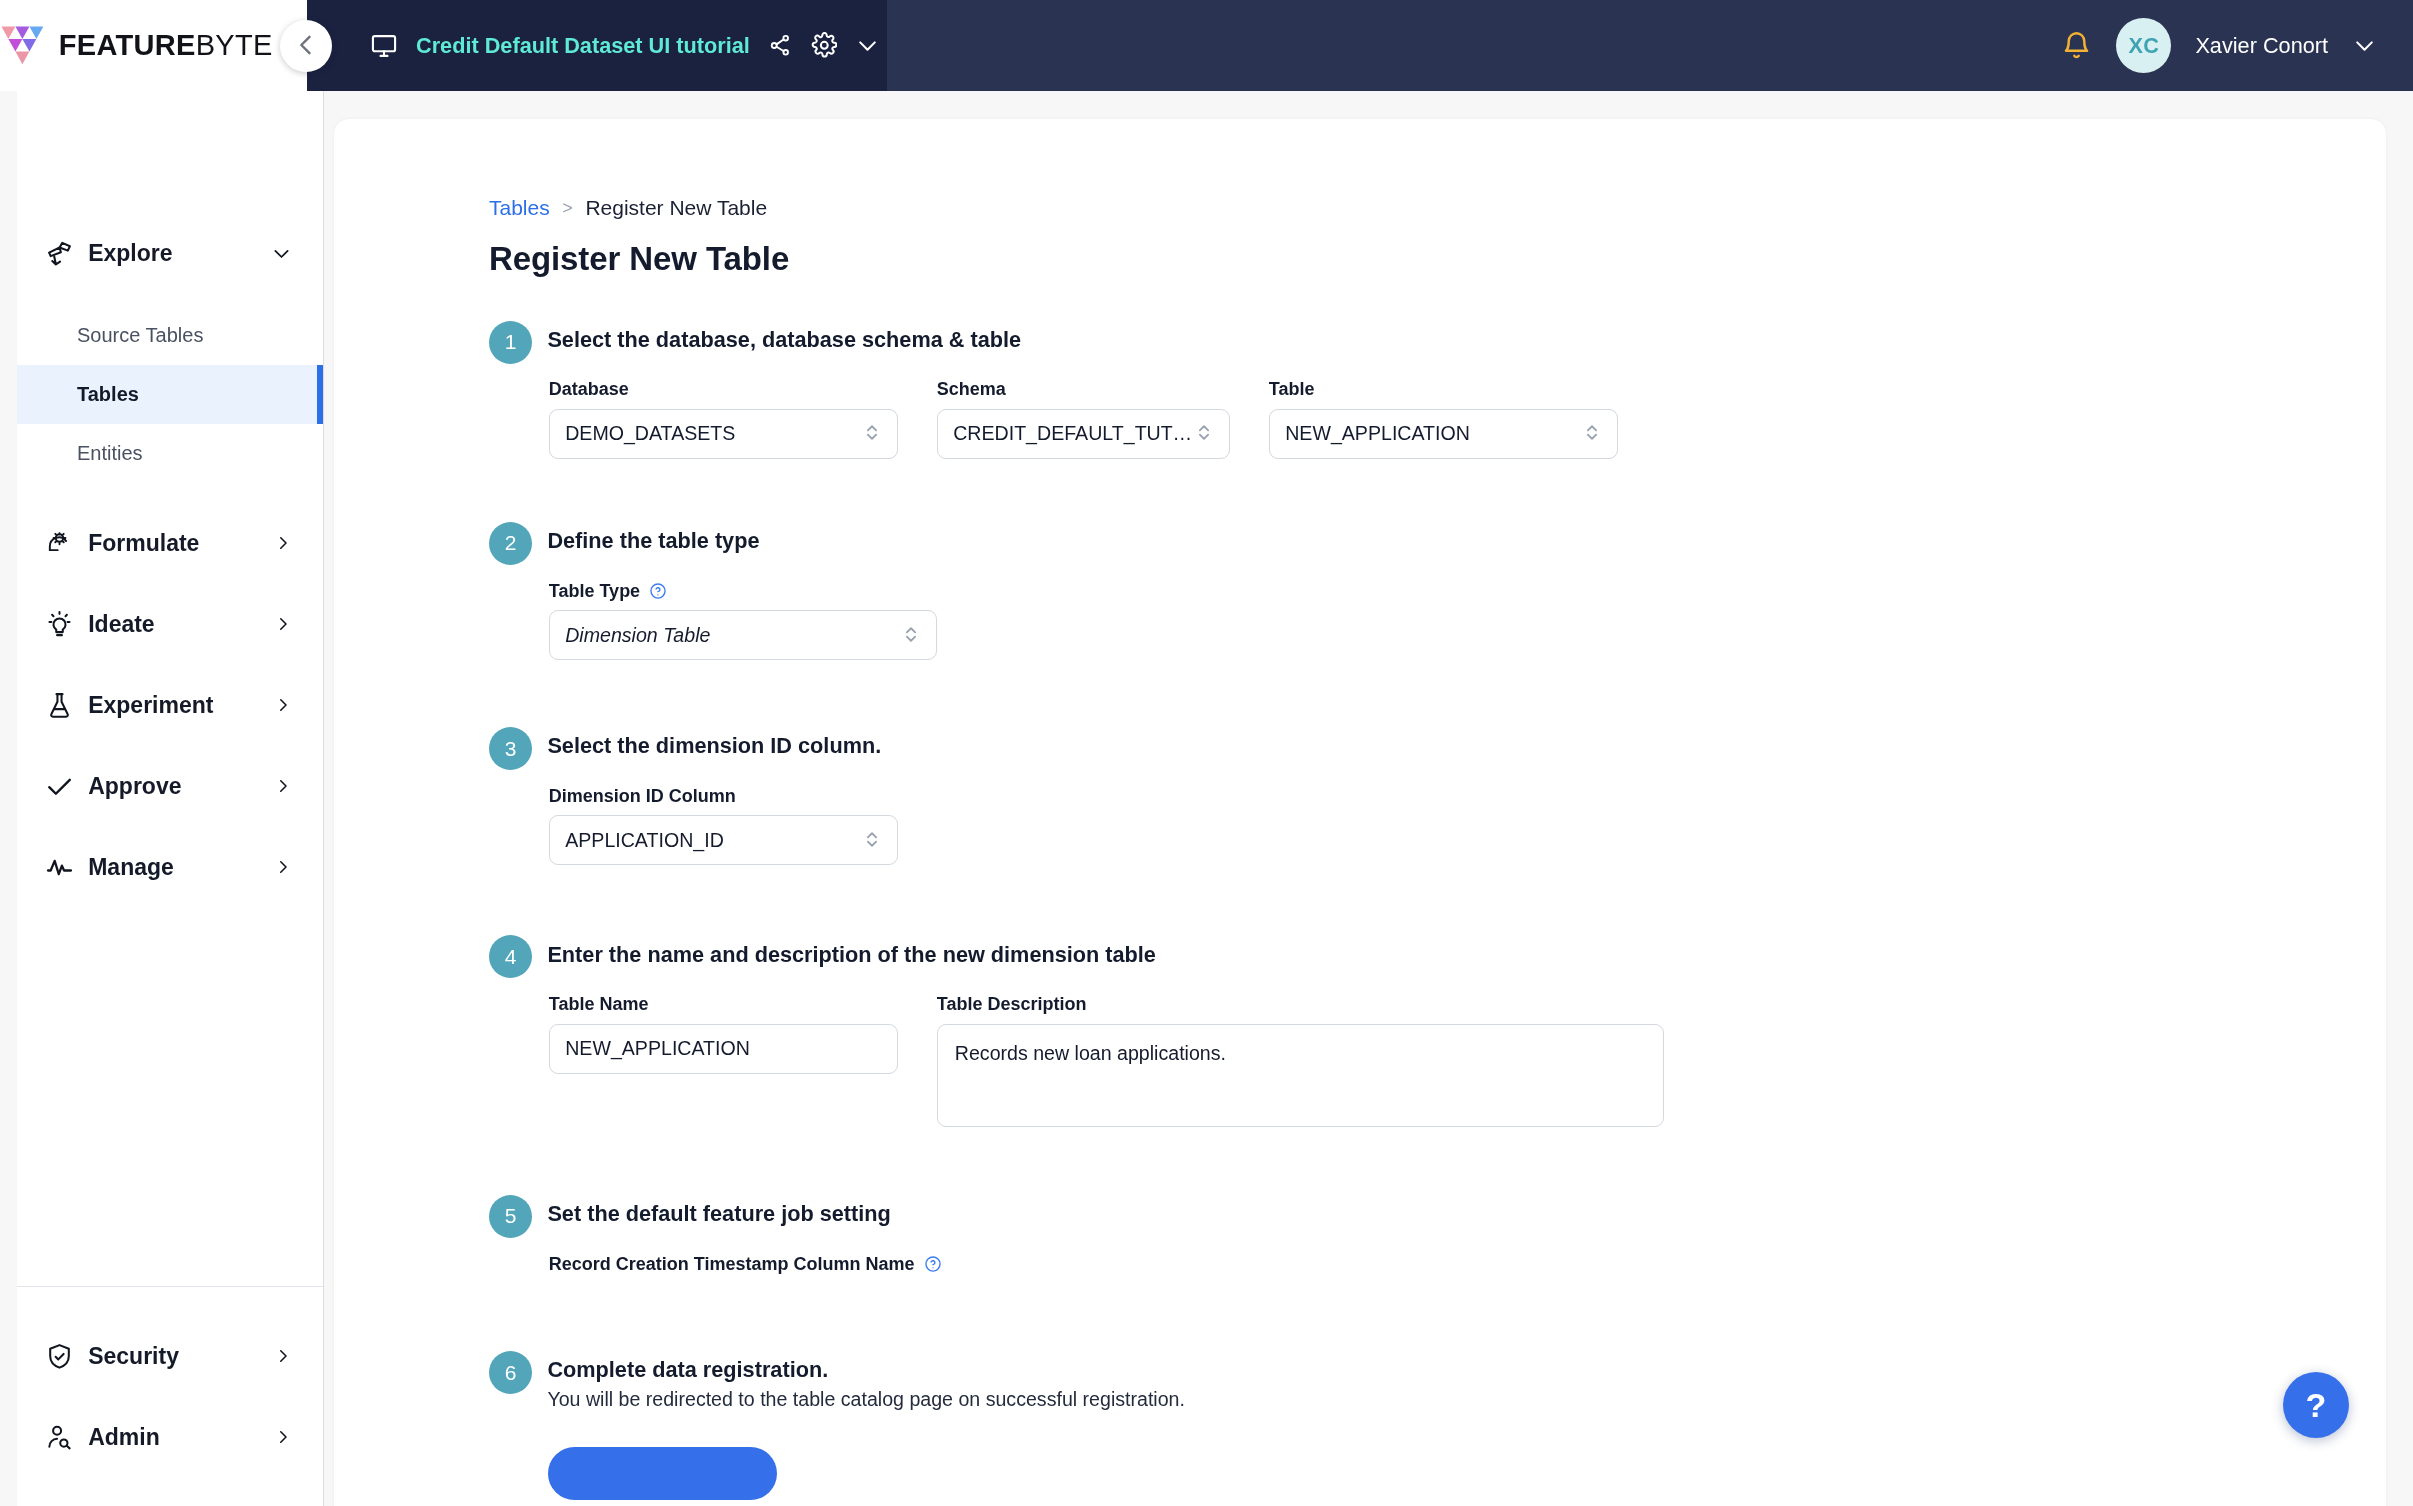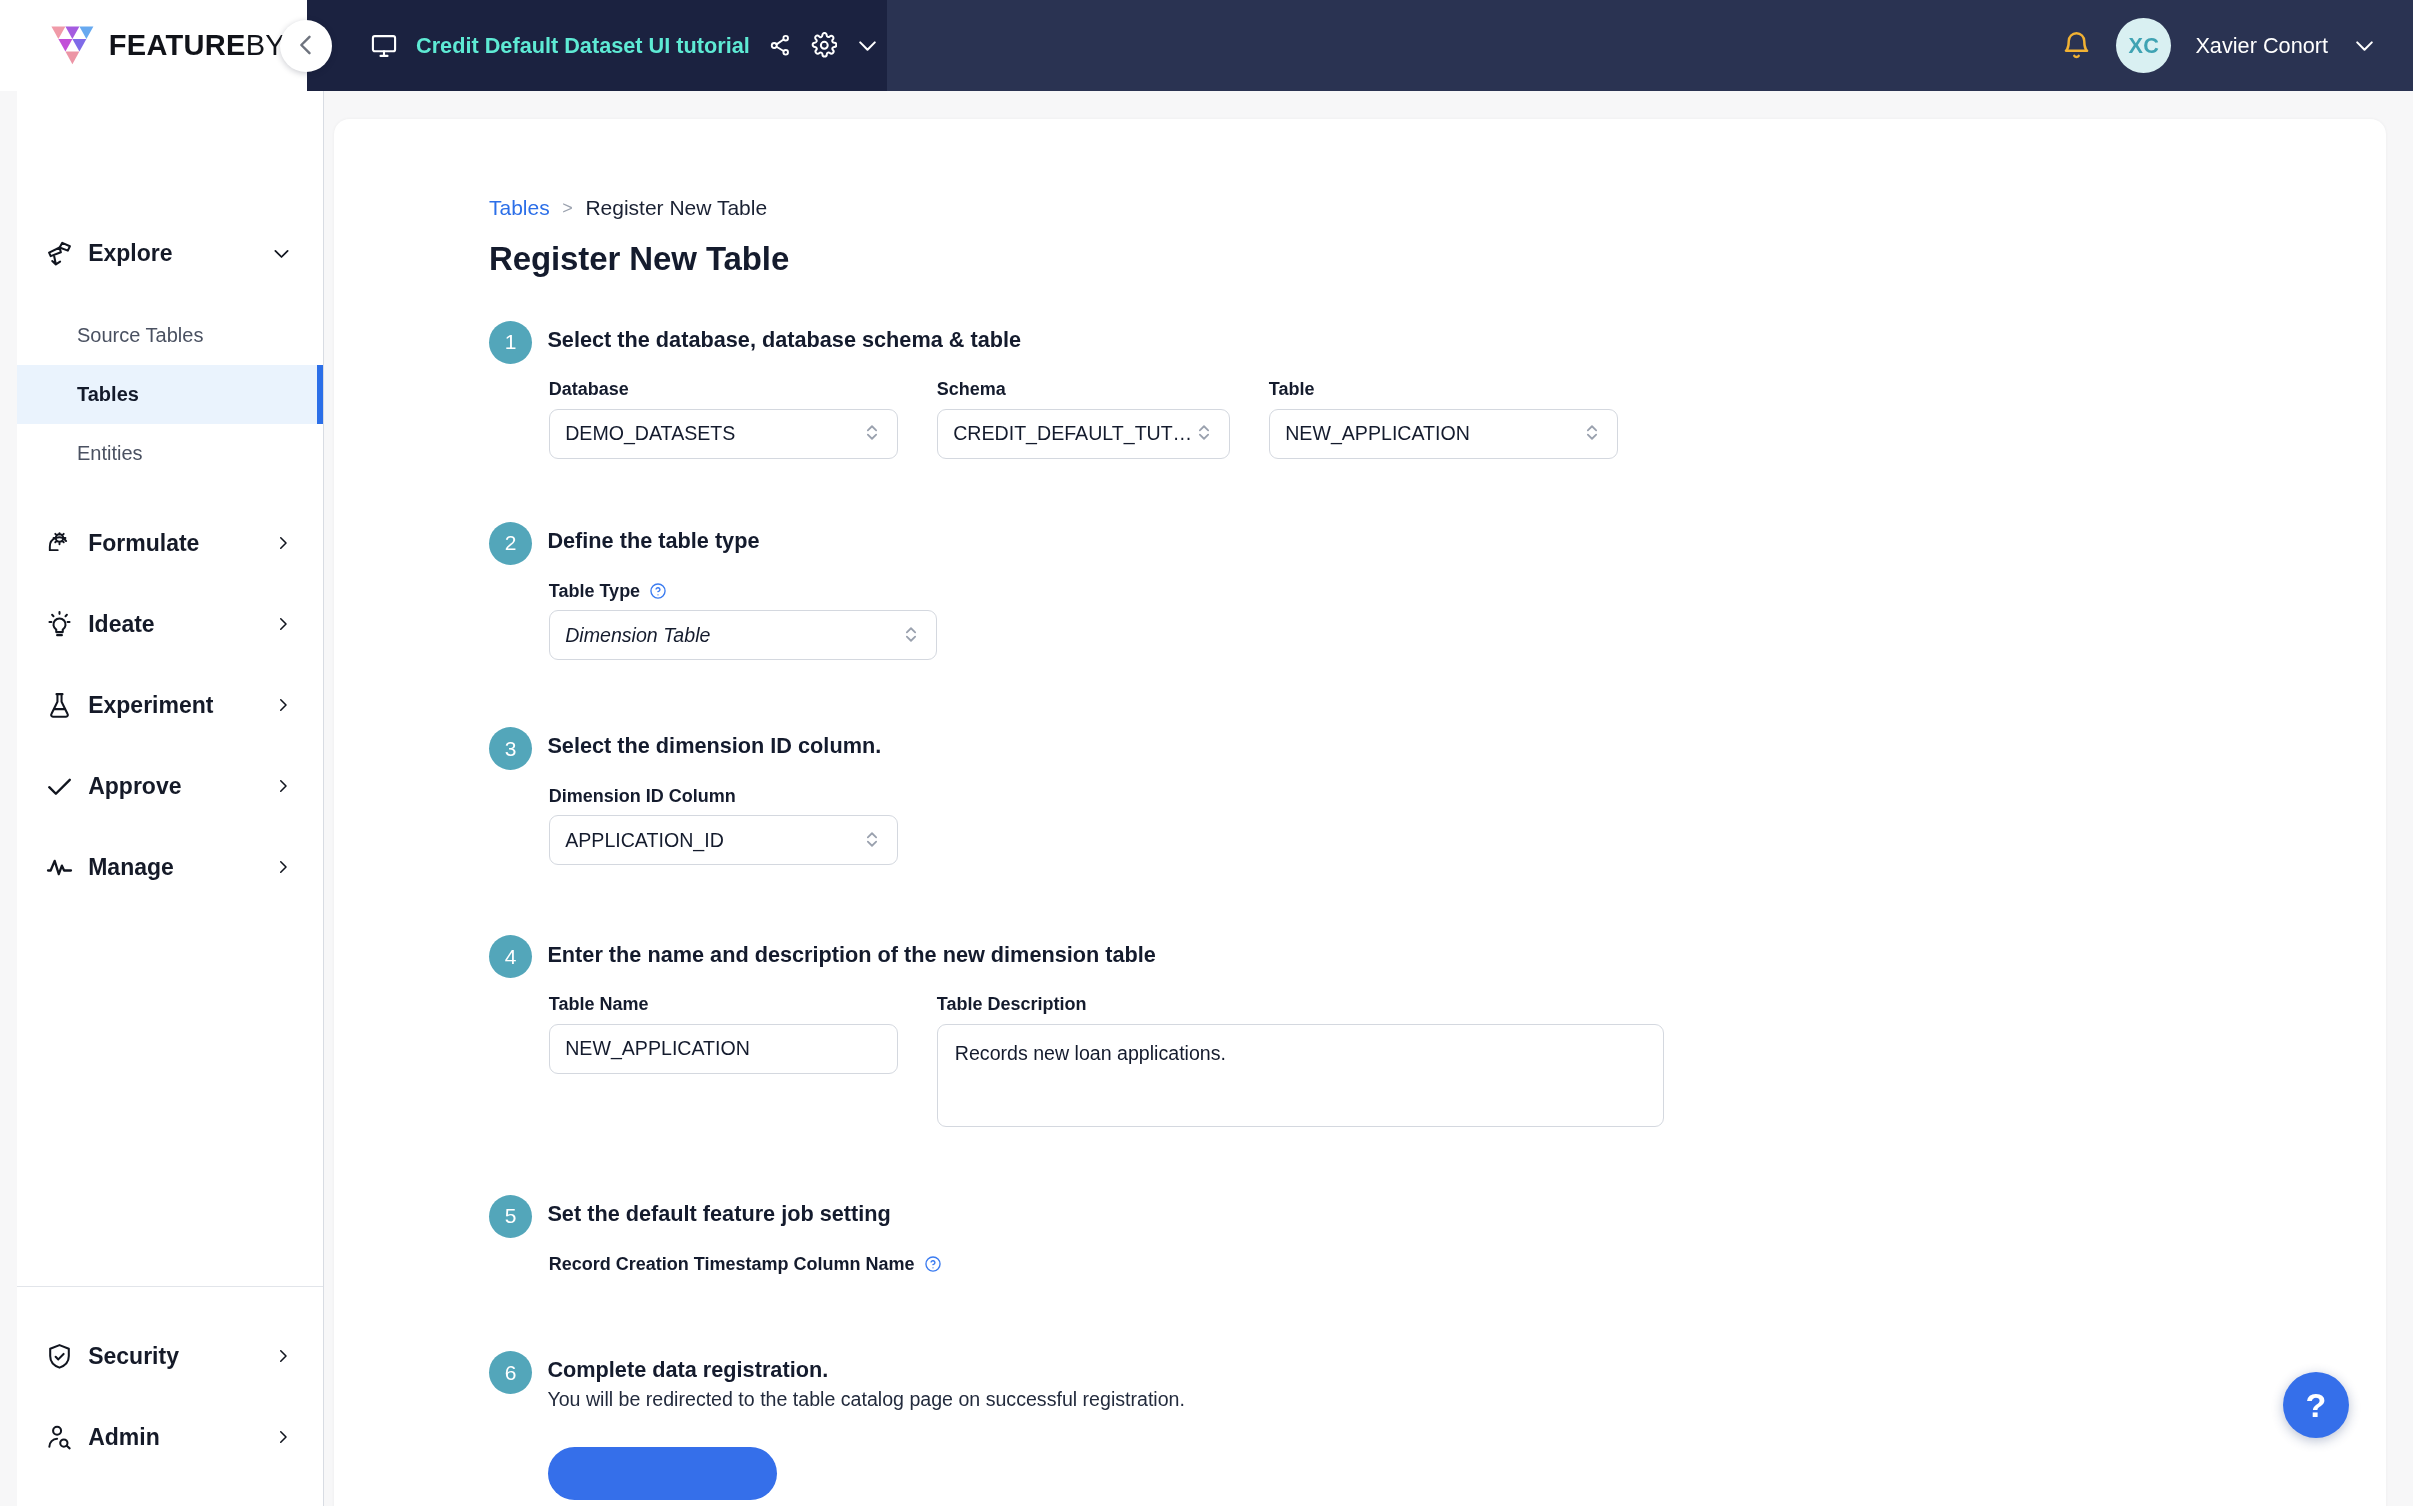--- a/index.html
+++ b/index.html
@@ -12,21 +12,21 @@
 
   
   .topbar {
     position: absolute; top: 0; left: 0; width: 2413px; height: 91px;
     background: #2A3352;
     display: flex; align-items: center;
     z-index: 30;
   }
   .logo-zone {
     width: 307px; height: 91px; background: #FFFFFF;
-    display: flex; align-items: center; padding-left: 50px;
+    display: flex; align-items: center; 
     flex: 0 0 307px;
   }
   .fb-logo { display: flex; align-items: center; gap: 9.8px; }
   .fb-mark { width: 49px; height: 48px; flex: 0 0 49px; }
   .fb-word {
     font-size: 29px; letter-spacing: 0.3px; color: #111319;
     font-family: "Liberation Sans", sans-serif;
     white-space: nowrap; display: flex;
   }
   .fb-word b { font-weight: 700; }

